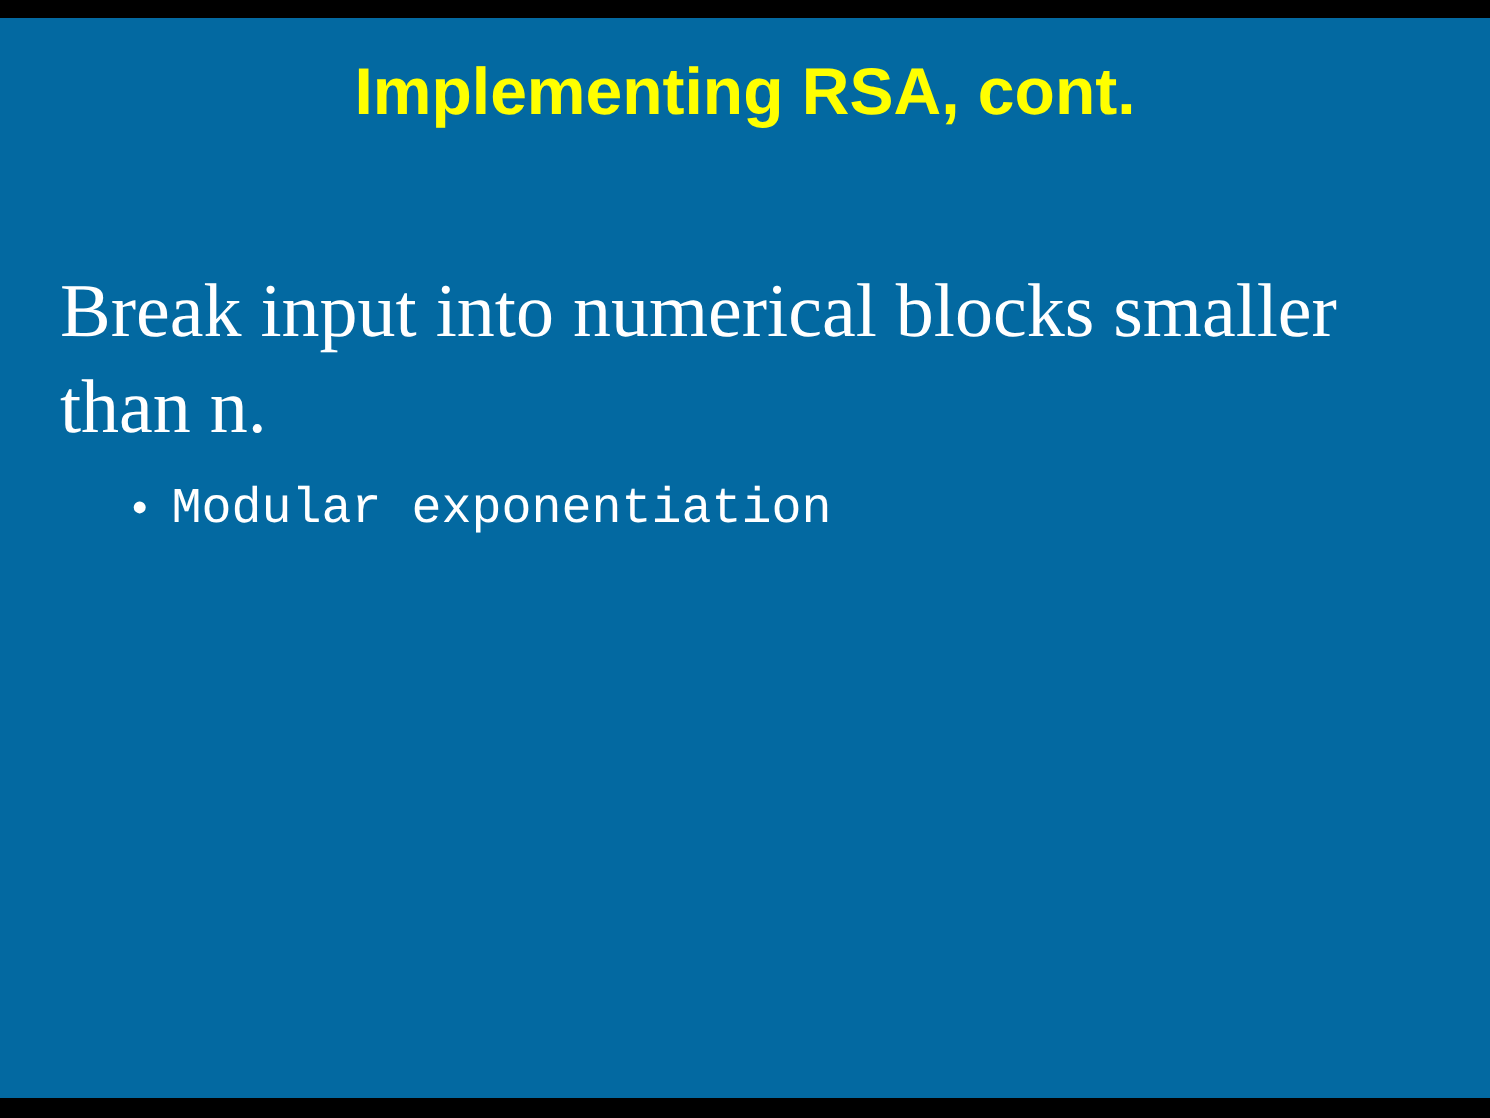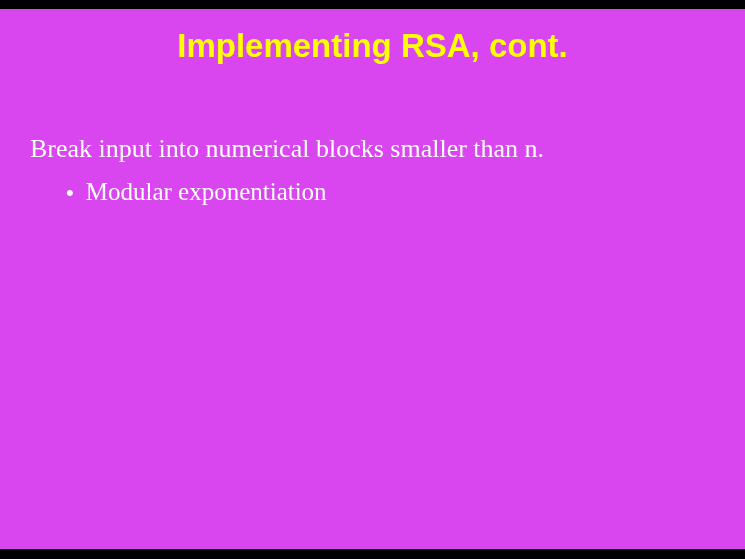--- a/index.html
+++ b/index.html
@@ -10,53 +10,53 @@
     body {
       width: 745px;
       height: 559px;
       background: #000000;
       font-family: Arial, Helvetica, sans-serif;
       overflow: hidden;
     }
     .slide {
       width: 745px;
       height: 540px;
-      background: #d946ef;
+      background: #0369a1;
       margin-top: 9px;
       padding: 18px 30px;
     }
     .title {
       color: #ffff00;
       font-size: 33px;
       font-weight: bold;
       text-align: center;
       margin-bottom: 68px;
     }
     .body-text {
       color: #ffffff;
-      font-size: 26px;
+      font-size: 38px;
       line-height: 1.25;
       margin-bottom: 12px;
       font-family: Georgia, 'Times New Roman', serif;
     }
     .bullet-row {
       display: flex;
       align-items: baseline;
       margin-left: 36px;
       margin-top: 4px;
     }
     .bullet {
       color: #ffffff;
       font-size: 22px;
       margin-right: 12px;
     }
     .bullet-text {
       color: #ffffff;
       font-size: 25px;
-      font-family: Liberation Serif, serif;
+      font-family: Liberation Mono, monospace;
     }
   </style>
 </head>
 <body>
 
 <div class="slide">
   <h1 class="title">Implementing RSA, cont.</h1>
   <p class="body-text">Break input into numerical blocks smaller than n.</p>
   <div class="bullet-row">
     <span class="bullet">•</span>

